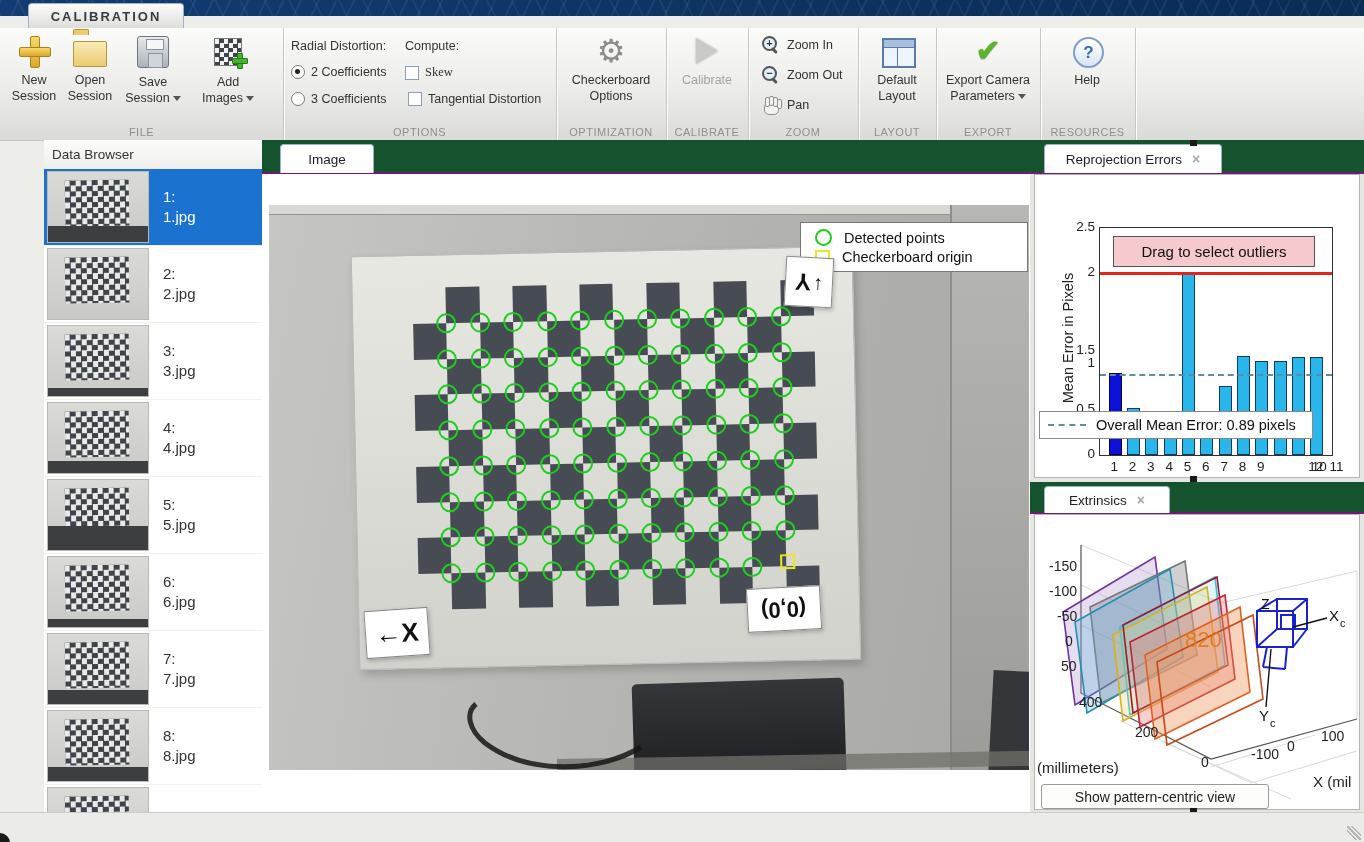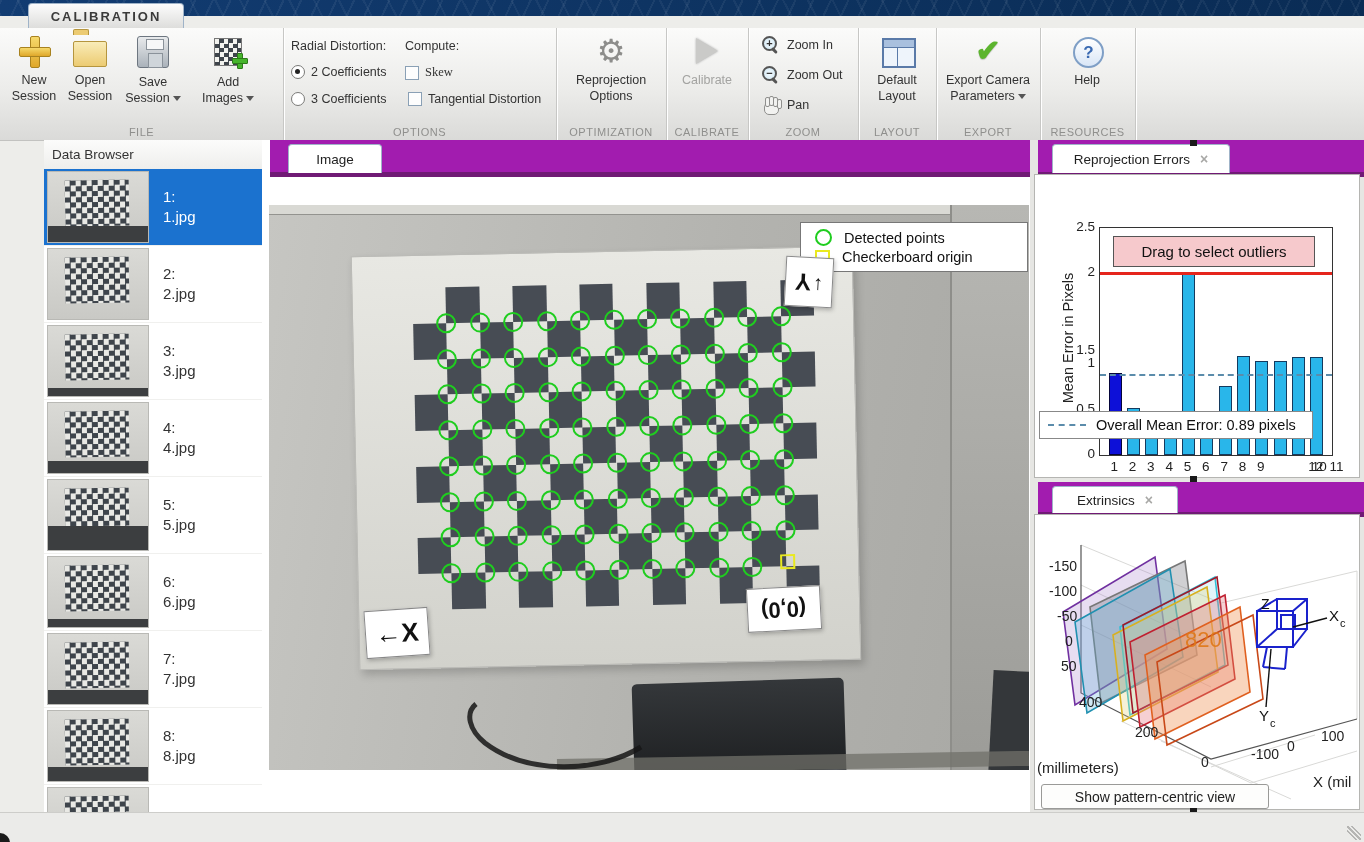--- a/index.html
+++ b/index.html
@@ -84,21 +84,21 @@
   .db-thumb{position:relative;width:100px;height:70px;margin-left:3px;background:linear-gradient(#dadad6,#c9c9c5);
     border:1px solid #b9b9b5;overflow:hidden;flex:none;}
   .db-check{position:absolute;left:17px;top:8px;width:64px;height:46px;
     background:repeating-conic-gradient(#3e444b 0% 25%,#e9e9e5 0% 50%);background-size:11px 11px;transform:rotate(-1deg);}
   .db-shade{position:absolute;left:0;bottom:0;width:100%;background:#3c3e40;}
   .db-lab{margin-left:14px;font-size:15px;line-height:1.35;}
   .db-scroll{position:absolute;right:0;top:29px;width:17px;height:643px;background:#f4f4f2;border-left:1px solid #dcdcda;}
   .db-thumbbar{position:absolute;left:3px;top:18px;width:10px;height:420px;border-radius:5px;background:linear-gradient(90deg,#b5b5b3,#999997);}
   
   .ipanel{position:absolute;left:262px;top:140px;width:770px;height:672px;background:#fff;}
-  .tabbar{position:absolute;left:8px;top:0;width:100%;height:32px;background:#a21caf;border-bottom:5px solid #701a75;}
+  .tabbar{position:absolute;left:0;top:0;width:100%;height:32px;background:#14532d;border-bottom:2px solid #701a75;}
   .tab{position:absolute;top:4px;height:28px;background:#fff;border:1px solid #9fb3c8;border-bottom:none;
     border-radius:4px 4px 0 0;display:flex;align-items:center;justify-content:center;font-size:13.5px;color:#222;}
   .tab .x{margin-left:10px;color:#a8a8a6;font-size:14px;font-weight:bold;}
   .img-title{position:absolute;left:0;top:182px;width:770px;text-align:center;font-size:15px;color:#111;}
   .photo{position:absolute;left:7px;top:65px;width:760px;height:565px;overflow:hidden;
     background:linear-gradient(100deg,#c6c6c2,#b3b3af 55%,#a8a8a4);}
   .ceil{position:absolute;left:0;top:0;width:760px;height:9px;background:#d9d9d4;border-bottom:1px solid #93938f;}
   .wall-right{position:absolute;left:683px;top:0;width:77px;height:565px;background:linear-gradient(#b7b7b3,#9c9c98);}
   .wall-corner{position:absolute;left:681px;top:0;width:2px;height:565px;background:#8e8e8a;}
   .board{position:absolute;left:86px;top:46px;width:500px;height:412px;transform:rotate(-1.2deg);
@@ -210,21 +210,21 @@
       <div class="optrow" style="left:125px;top:64px;">
         <span class="checkbox"></span>
         <span>Tangential Distortion</span>
       </div>
       <div class="glabel">OPTIONS</div>
     </div>
 
     <div class="rgroup" style="left:556px;width:110px;">
       <div class="bigbtn" style="left:12px;width:86px;">
         <div class="ic ic-gear">⚙</div>
-        <div class="blabel">Reprojection Options</div>
+        <div class="blabel">Checkerboard Options</div>
       </div>
       <div class="glabel">OPTIMIZATION</div>
     </div>
 
     <div class="rgroup" style="left:666px;width:82px;">
       <div class="bigbtn disabled" style="left:11px;width:60px;">
         <div class="ic">
             <div class="ic-play"></div>
           </div>
         <div class="blabel">Calibrate</div>

